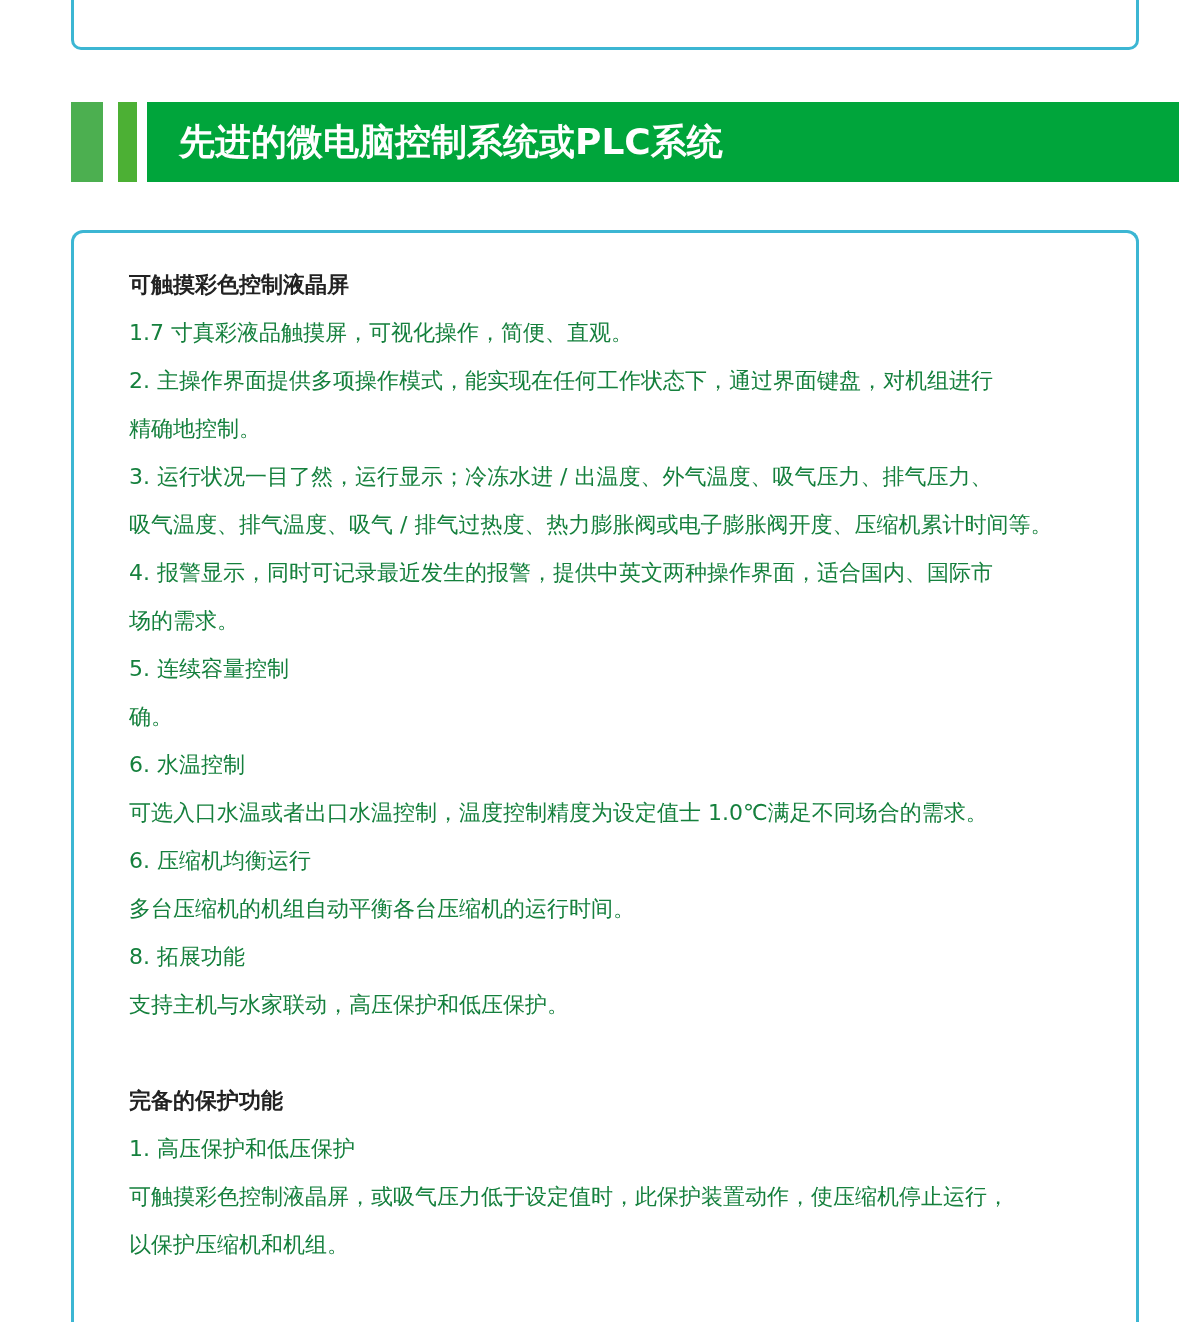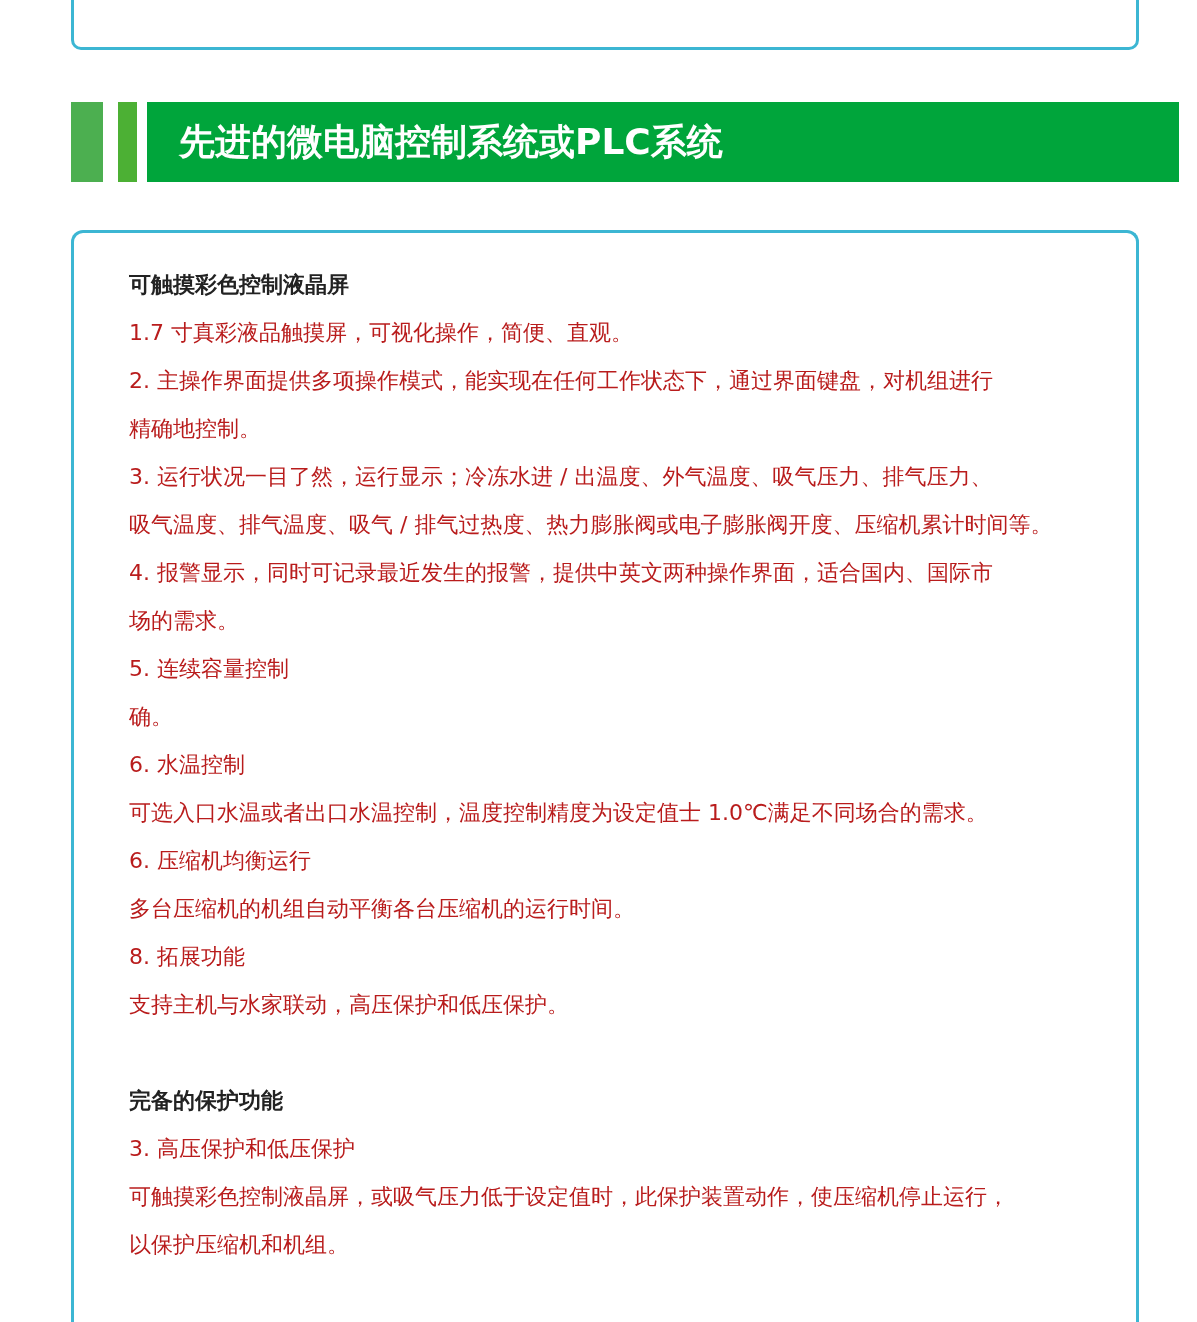--- a/index.html
+++ b/index.html
@@ -33,21 +33,21 @@
   }
   .box-main {
     left: 71px; top: 230px; width: 1068px; height: 1130px;
     border-radius: 12px 12px 0 0;
     border-bottom: none;
   }
   .content {
     position: absolute; left: 107px; top: 261px; width: 1000px; margin-left: 22px;
   }
   .row {
-    height: 48px; line-height: 48px; font-size: 22px; color: #b91c1c;
+    height: 48px; line-height: 48px; font-size: 22px; color: #15803d;
     white-space: nowrap;
   }
   .row.bold { font-weight: bold; color: #222; }
   .row.blank { height: 48px; }
 </style>
 </head>
 <body>
 
 <div class="box box-top">
   
@@ -75,16 +75,16 @@
   <div class="row">5. 连续容量控制</div>
   <div class="row">确。</div>
   <div class="row">6. 水温控制</div>
   <div class="row">可选入口水温或者出口水温控制，温度控制精度为设定值士 1.0℃满足不同场合的需求。</div>
   <div class="row">6. 压缩机均衡运行</div>
   <div class="row">多台压缩机的机组自动平衡各台压缩机的运行时间。</div>
   <div class="row">8. 拓展功能</div>
   <div class="row">支持主机与水家联动，高压保护和低压保护。</div>
   <div class="row blank"></div>
   <div class="row bold">完备的保护功能</div>
-  <div class="row">3.  高压保护和低压保护</div>
+  <div class="row">1.  高压保护和低压保护</div>
   <div class="row">可触摸彩色控制液晶屏，或吸气压力低于设定值时，此保护装置动作，使压缩机停止运行，</div>
   <div class="row">以保护压缩机和机组。</div>
 </div>
 
 </body></html>

